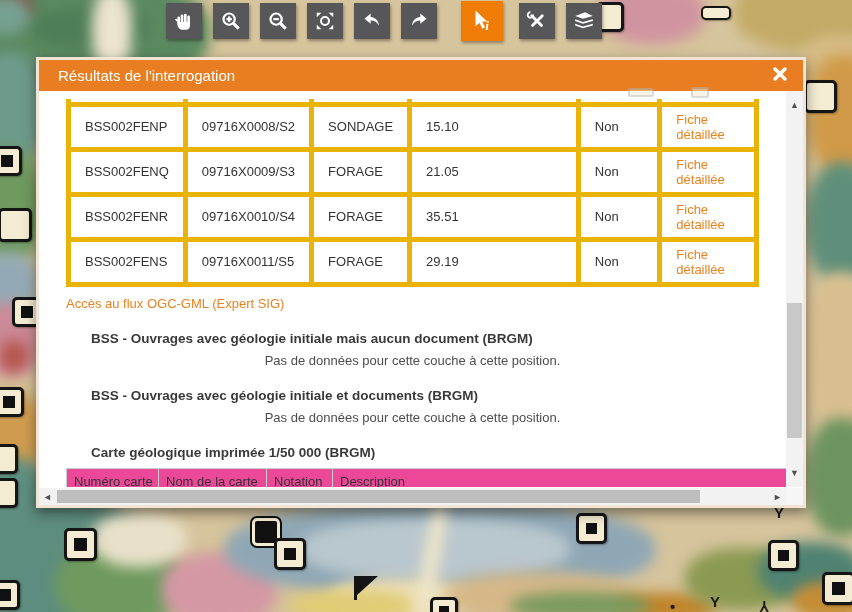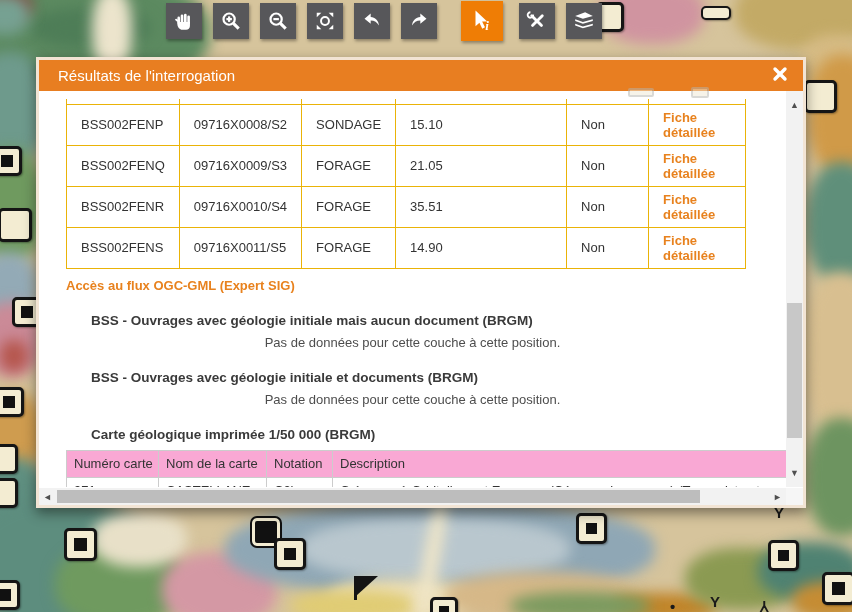--- a/index.html
+++ b/index.html
@@ -27,28 +27,28 @@
 
   
   #dlg { position:absolute; left:36px; top:57px; width:770px; height:451px; z-index:20;
          background:#fff; border:3px solid #f2e4d4; box-shadow:0 5px 12px rgba(0,0,0,.45); }
   #dlg-header { height:31px; background:#e87e21; display:flex; align-items:center; padding:0 12px 0 19px; cursor:move; }
   #dlg-title { color:#fff; font-size:15px; font-weight:normal; flex:1; }
   #dlg-close { background:none; border:none; cursor:pointer; width:22px; height:22px; display:flex; align-items:center; justify-content:center; }
   #dlg-body { position:relative; height:396px; overflow:hidden; padding:8px 44px 0 27px; font-size:13px; color:#4d4d4d; }
 
   table { border-collapse:collapse; font-size:13px; color:#333; }
-  .t1 td { border:1px solid #eab308; padding:5px 14px; height:27px; background:#fff; }
+  .t1 td { border:5px solid #eab308; padding:5px 14px; height:27px; background:#fff; }
   .t1 tr.cut td { border-top:0; height:5px; padding:0; }
   .t2 th, .t2 td { border:1px solid #ccc; padding:5px 7px; height:27px; text-align:left; font-weight:normal; white-space:nowrap; overflow:hidden; }
-  .t2 th { background:#f9a8d4; color:#333; }
+  .t2 th { background:#ec4899; color:#333; }
   .t2wrap { width:720px; overflow:hidden; margin-top:8px; }
   .t2 { width:900px; table-layout:fixed; }
 
-  a.lnk { color:#e8821e; text-decoration:none; cursor:pointer;font-weight:bold; }
+  a.lnk { color:#e8821e; text-decoration:none; cursor:pointer; }
   .ogc { display:inline-block; margin-top:9px; font-size:13px; }
   h3.sec { font-size:13.5px; font-weight:bold; color:#3a3a3a; margin:20px 0 0;padding-left:25px; }
   p.nodata { margin:7px 0 0; font-size:13px; color:#4d4d4d;text-align:center; }
 
   
   #vscroll { position:absolute; right:0; top:31px; width:17px; height:396px; background:#f2f2f2; z-index:22; }
   #vthumb { position:absolute; left:1px; top:212px; width:15px; height:135px; background:#c8c8c8; cursor:pointer; }
   .sarrow { position:absolute; width:17px; height:16px; display:flex; align-items:center; justify-content:center;
             color:#4f4f4f; font-size:9px; cursor:pointer; background:#f2f2f2; }
   #hscroll { position:absolute; left:0; bottom:0; height:17px; width:747px; background:#f2f2f2; z-index:22; }
@@ -277,21 +277,21 @@
           <td>09716X0010/S4</td>
           <td>FORAGE</td>
           <td>35.51</td>
           <td>Non</td>
           <td><a class="lnk">Fiche détaillée</a></td>
         </tr>
         <tr>
           <td>BSS002FENS</td>
           <td>09716X0011/S5</td>
           <td>FORAGE</td>
-          <td>14.90</td>
+          <td>29.19</td>
           <td>Non</td>
           <td><a class="lnk">Fiche détaillée</a></td>
         </tr>
       </tbody>
         </table>
       <a class="lnk ogc">Accès au flux OGC-GML (Expert SIG)</a>
 
       <h3 class="sec">BSS - Ouvrages avec géologie initiale mais aucun document (BRGM)</h3>
       <p class="nodata">Pas de données pour cette couche à cette position.</p>
 

